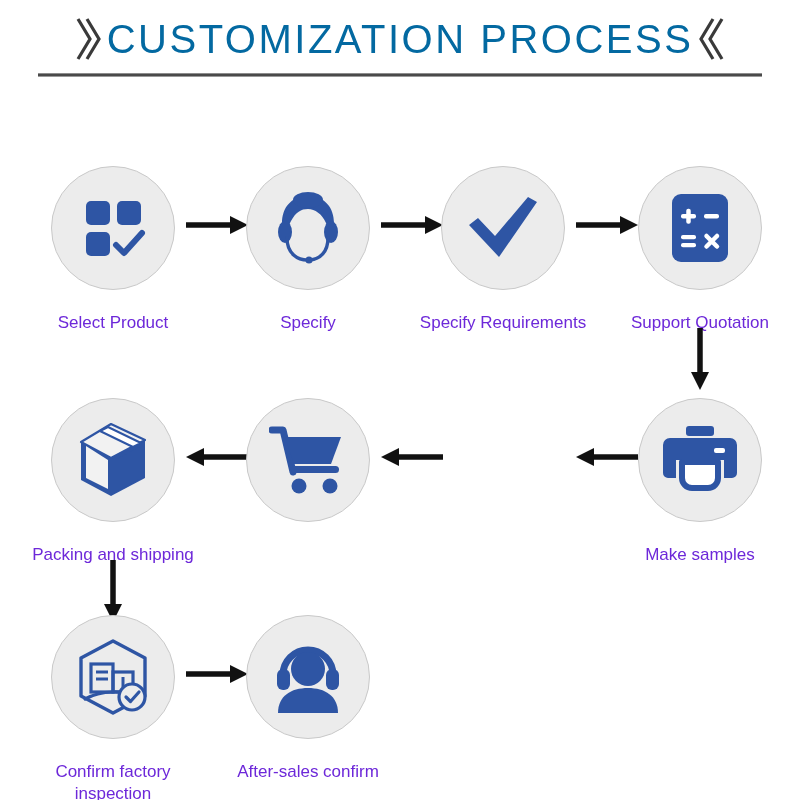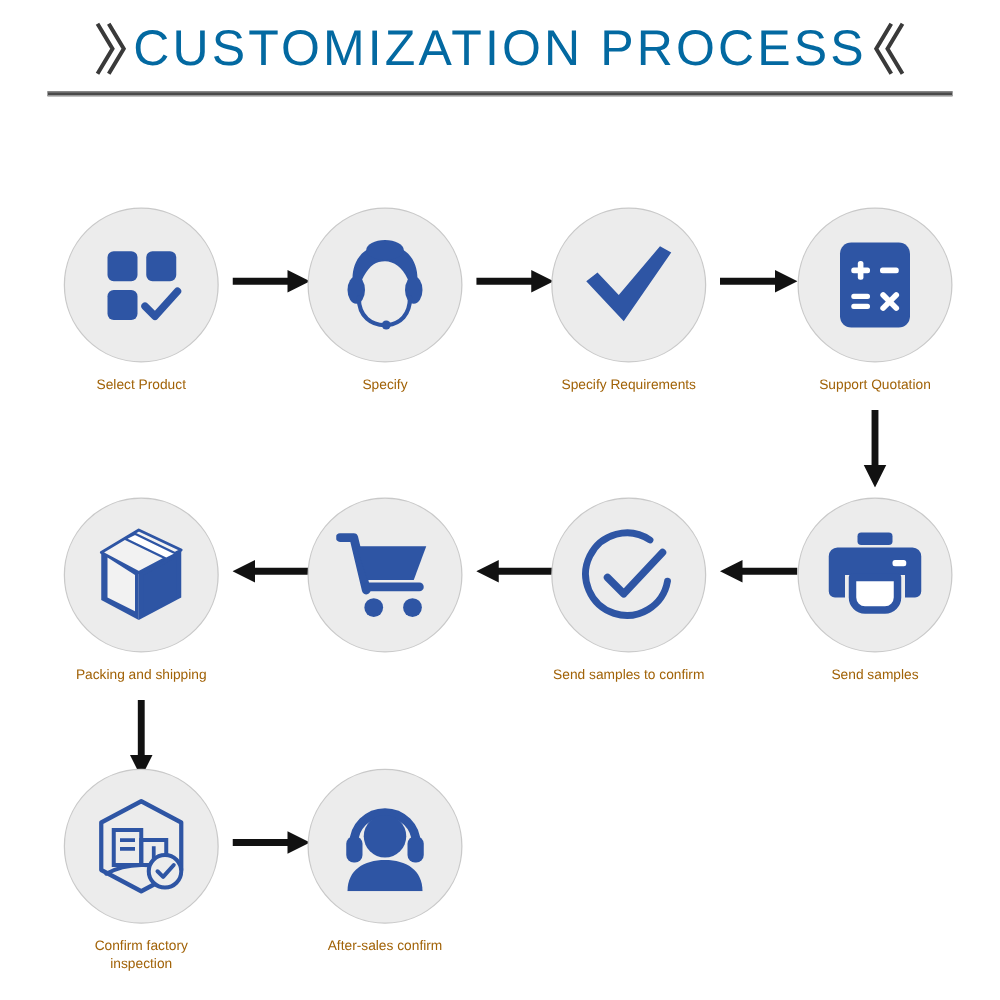--- a/index.html
+++ b/index.html
@@ -71,25 +71,25 @@
     margin: 0 auto;
     border-radius: 50%;
     background: #ececec;
     border: 1px solid #c9c9c9;
     display: flex;
     align-items: center;
     justify-content: center;
   }
   .circle svg { display: block; }
   .node-label {
-    margin-top: 11px;
+    margin-top: 22px;
     font-family: "Liberation Sans", sans-serif;
-    font-size: 11px;
+    font-size: 17px;
     font-weight: 400;
-    color: #a16207;
+    color: #6d28d9;
     line-height: 1.28;
     white-space: pre-line;
   }
 
   
   .arrow {
     position: absolute;
   }
   .arrow svg { display: block; }
 </style>
@@ -265,33 +265,20 @@
     </div>
   </div>
 
   <div class="arrow" style="left:381px; top:446px;">
     <svg width="62" height="22" viewBox="0 0 62 22">
       <line x1="16" y1="11" x2="62" y2="11" stroke="#111111" stroke-width="5.5"></line>
       <polygon points="18,2 0,11 18,20" fill="#111111"></polygon>
     </svg>
   </div>
 
-  <div class="node" style="left:418px; top:398px;">
-    <div class="circle">
-      <span>
-        <svg width="78" height="78" viewBox="0 0 78 78">
-
-          <path d="M56 11 A33 33 0 1 0 70 44" fill="none" stroke="#2E55A4" stroke-width="5.5" stroke-linecap="round"></path>
-
-          <path d="M22 41 L35 54 L66 21" fill="none" stroke="#2E55A4" stroke-width="6" stroke-linecap="round" stroke-linejoin="round"></path>
-        </svg>
-      </span>
-    </div>
-    <div class="node-label">Send samples to confirm</div>
-  </div>
 
   <div class="arrow" style="left:576px; top:446px;">
     <svg width="62" height="22" viewBox="0 0 62 22">
       <line x1="16" y1="11" x2="62" y2="11" stroke="#111111" stroke-width="5.5"></line>
       <polygon points="18,2 0,11 18,20" fill="#111111"></polygon>
     </svg>
   </div>
 
   <div class="node" style="left:615px; top:398px;">
     <div class="circle">
@@ -302,21 +289,21 @@
 
           <path d="M8 14 h60 a7 7 0 0 1 7 7 v28 a5 5 0 0 1 -5 5 h-8 v-18 h-48 v18 h-8
                    a5 5 0 0 1 -5 -5 v-28 a7 7 0 0 1 7 -7 z" fill="#2E55A4"></path>
 
           <rect x="52" y="24" width="11" height="5" rx="2" fill="#ffffff"></rect>
 
           <path d="M20 38 h36 v16 a10 10 0 0 1 -10 10 h-16 a10 10 0 0 1 -10 -10 z" fill="#ffffff" stroke="#2E55A4" stroke-width="6" stroke-linejoin="round"></path>
         </svg>
       </span>
     </div>
-    <div class="node-label">Send samples</div>
+    <div class="node-label">Make samples</div>
   </div>
 
   <div class="arrow" style="left:101px; top:560px;">
     <svg width="24" height="62" viewBox="0 0 24 62">
       <line x1="12" y1="0" x2="12" y2="46" stroke="#111111" stroke-width="5.5"></line>
       <polygon points="3,44 12,62 21,44" fill="#111111"></polygon>
     </svg>
   </div>
 
   <div class="node" style="left:28px; top:615px;">

